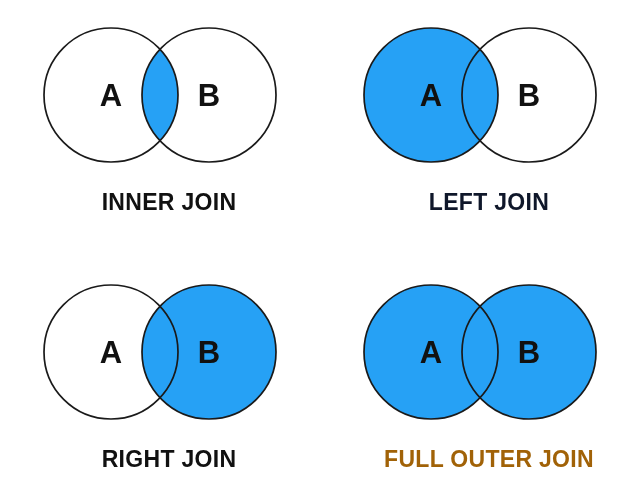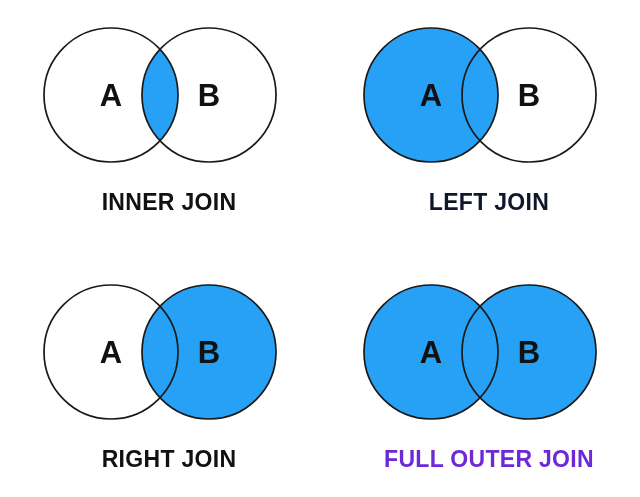--- a/index.html
+++ b/index.html
@@ -79,16 +79,16 @@
   <figure class="cell row-bottom">
     <svg class="venn" viewBox="0 0 272 150">
       <circle class="fill-left" cx="87" cy="75" r="67" fill="#26A1F5"></circle>
       <circle class="fill-right" cx="185" cy="75" r="67" fill="#26A1F5"></circle>
       <path class="lens" d="M136,29.31 A67,67 0 0 1 136,120.69 A67,67 0 0 1 136,29.31 Z" fill="#26A1F5"></path>
       <circle class="outline" cx="87" cy="75" r="67" stroke="#1a1a1a"></circle>
       <circle class="outline" cx="185" cy="75" r="67" stroke="#1a1a1a"></circle>
       <text x="87" y="86" fill="#111111">A</text>
       <text x="185" y="86" fill="#111111">B</text>
     </svg>
-    <figcaption style="color: #6d28d9;">FULL OUTER JOIN</figcaption>
+    <figcaption style="color: #a16207;">FULL OUTER JOIN</figcaption>
   </figure>
 
 </main>
 
 </body></html>

